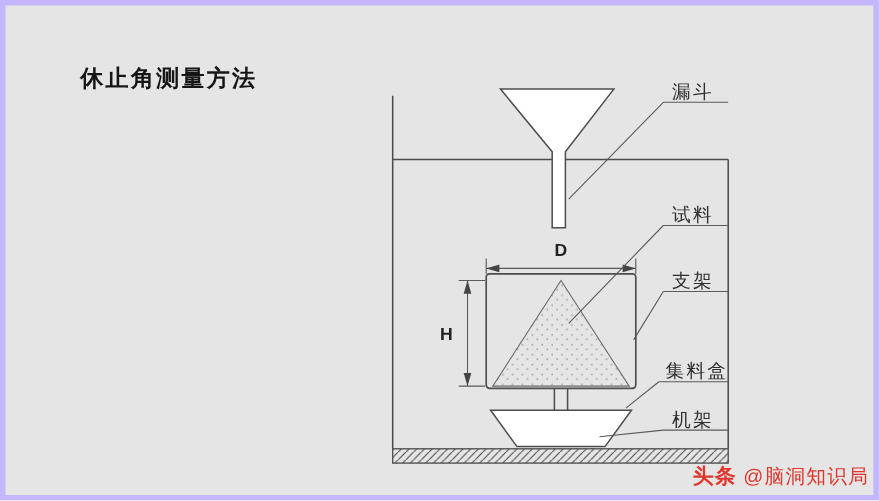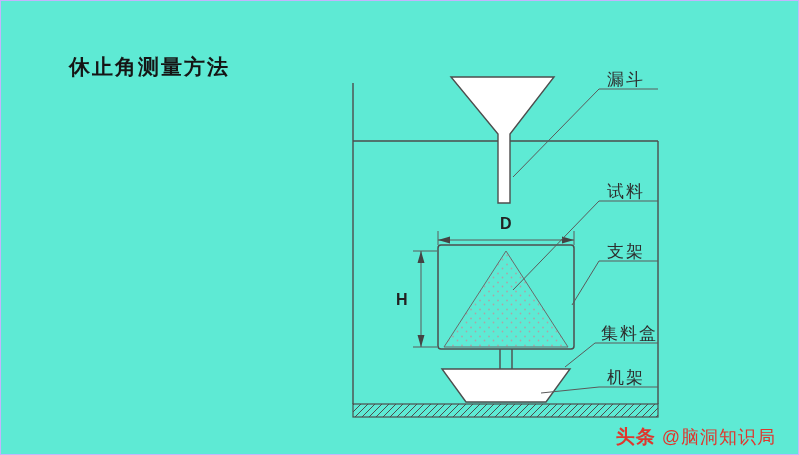--- a/index.html
+++ b/index.html
@@ -1,26 +1,26 @@
 <!DOCTYPE html>
 <html><head>
 <meta charset="utf-8">
 <style>
   html,body{margin:0;padding:0;background:#fff;}
   .stage{
-    position:relative;width:799px;height:455px;background:#5eead4;
+    position:relative;width:799px;height:455px;background:#e5e5e5;
     font-family:"Liberation Sans","DejaVu Sans",sans-serif;
-    overflow:hidden;border:1px solid #c4b5fd;box-sizing:border-box;
+    overflow:hidden;border:5px solid #c4b5fd;box-sizing:border-box;
   }
   .title{
     position:absolute;left:68px;top:52px;font-size:21px;font-weight:700;
     color:#151515;letter-spacing:2px;
   }
   .watermark{
-    position:absolute;right:22px;bottom:4px;display:flex;align-items:baseline;gap:6px;
+    position:absolute;right:4px;bottom:4px;display:flex;align-items:baseline;gap:6px;
     color:#df372e;
   }
   .wm-brand{font-weight:700;font-size:19px;letter-spacing:1px;}
   .wm-account{font-weight:400;font-size:18px;letter-spacing:1px;}
   svg.diagram{position:absolute;left:0;top:0;}
   .lbl{font-size:17px;fill:#2e2e2e;letter-spacing:2px;}
   .dim{font-size:16px;font-weight:600;fill:#222;}
   .ln{stroke:#4d4d4d;stroke-width:1.4;fill:none;}
   .leader{stroke:#5a5a5a;stroke-width:1;fill:none;}
 </style>

